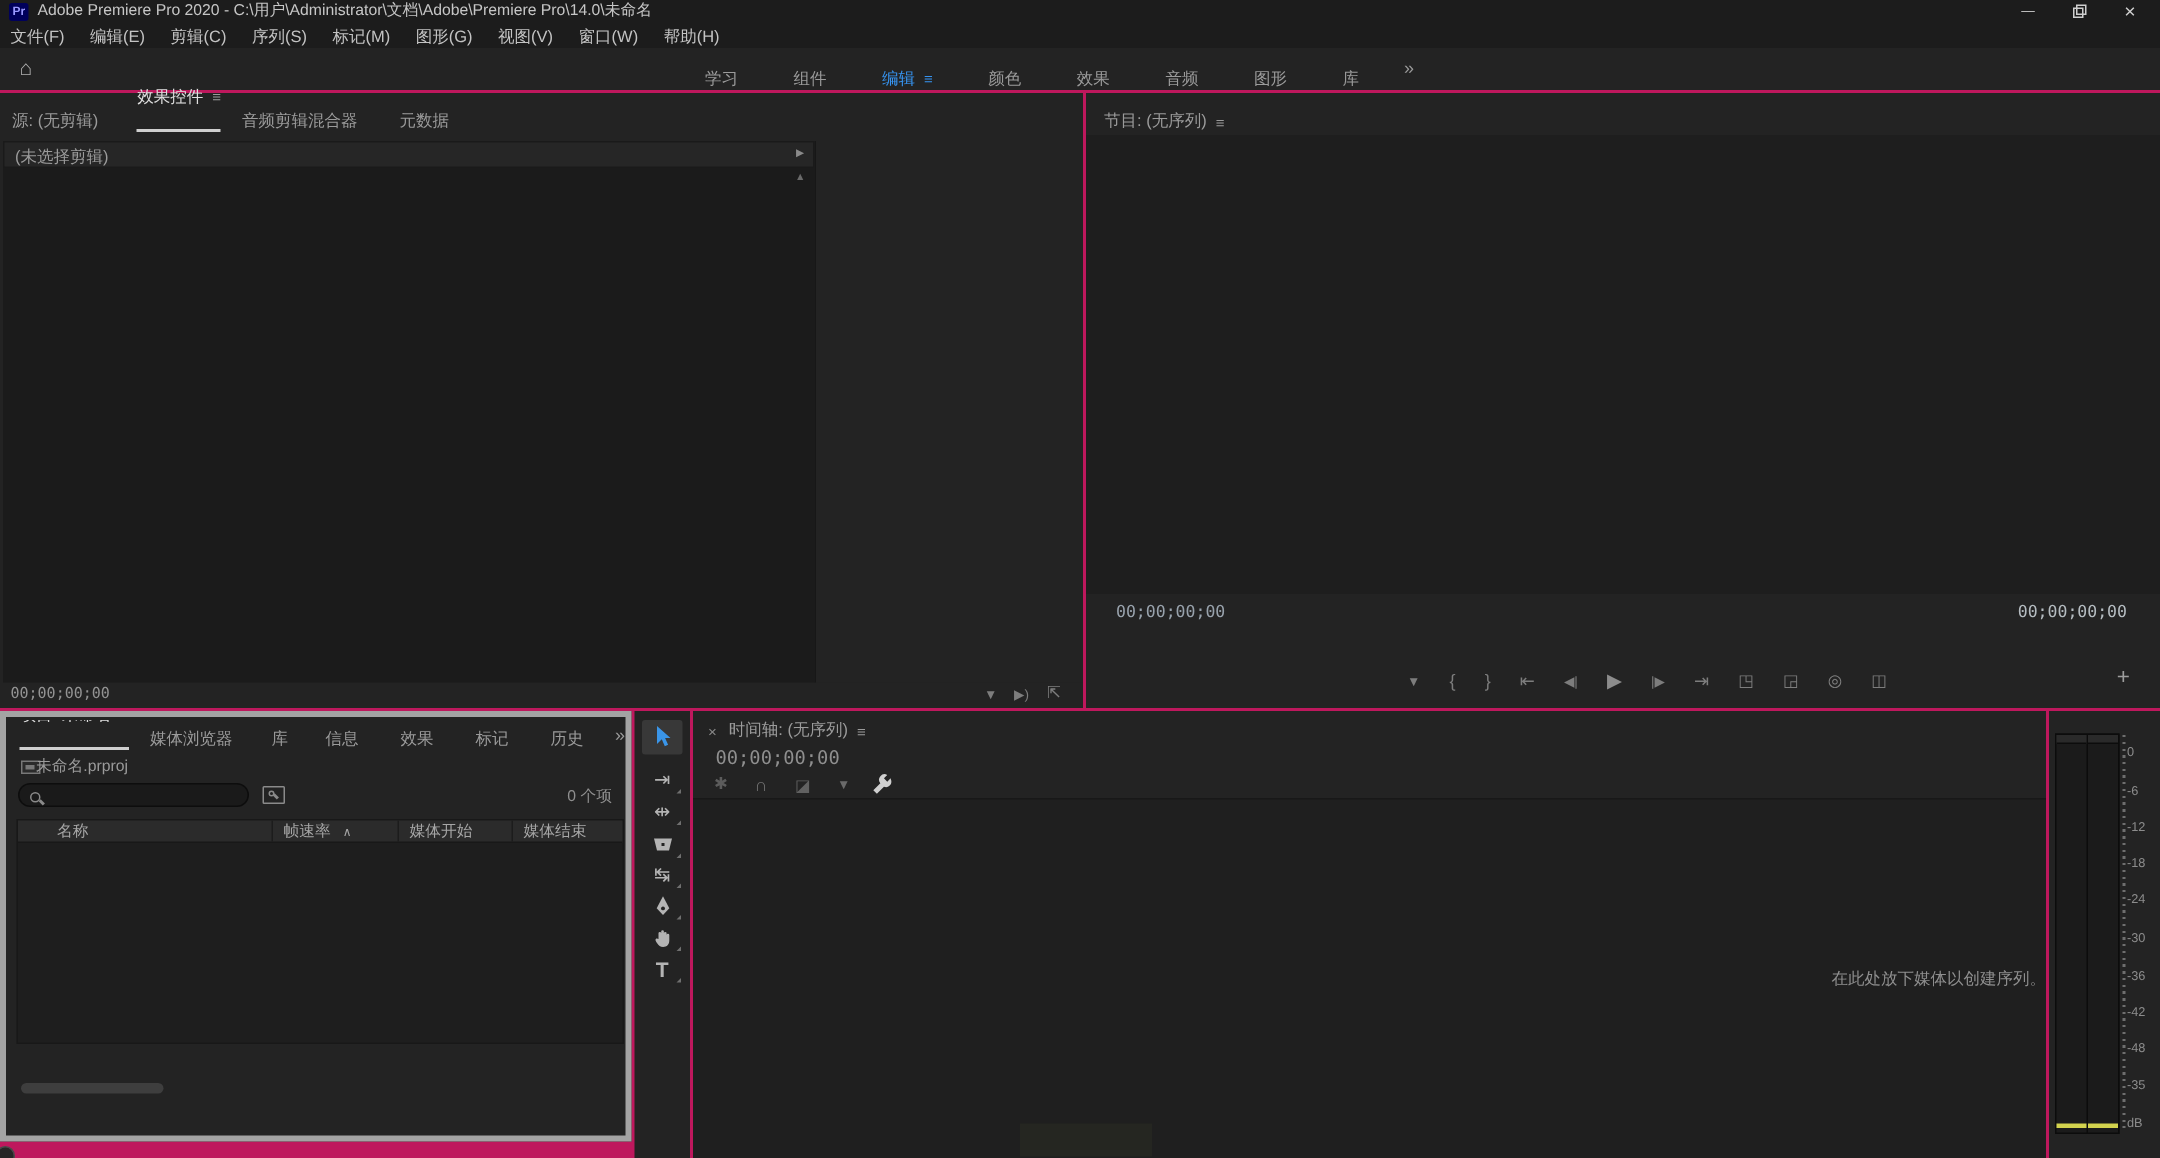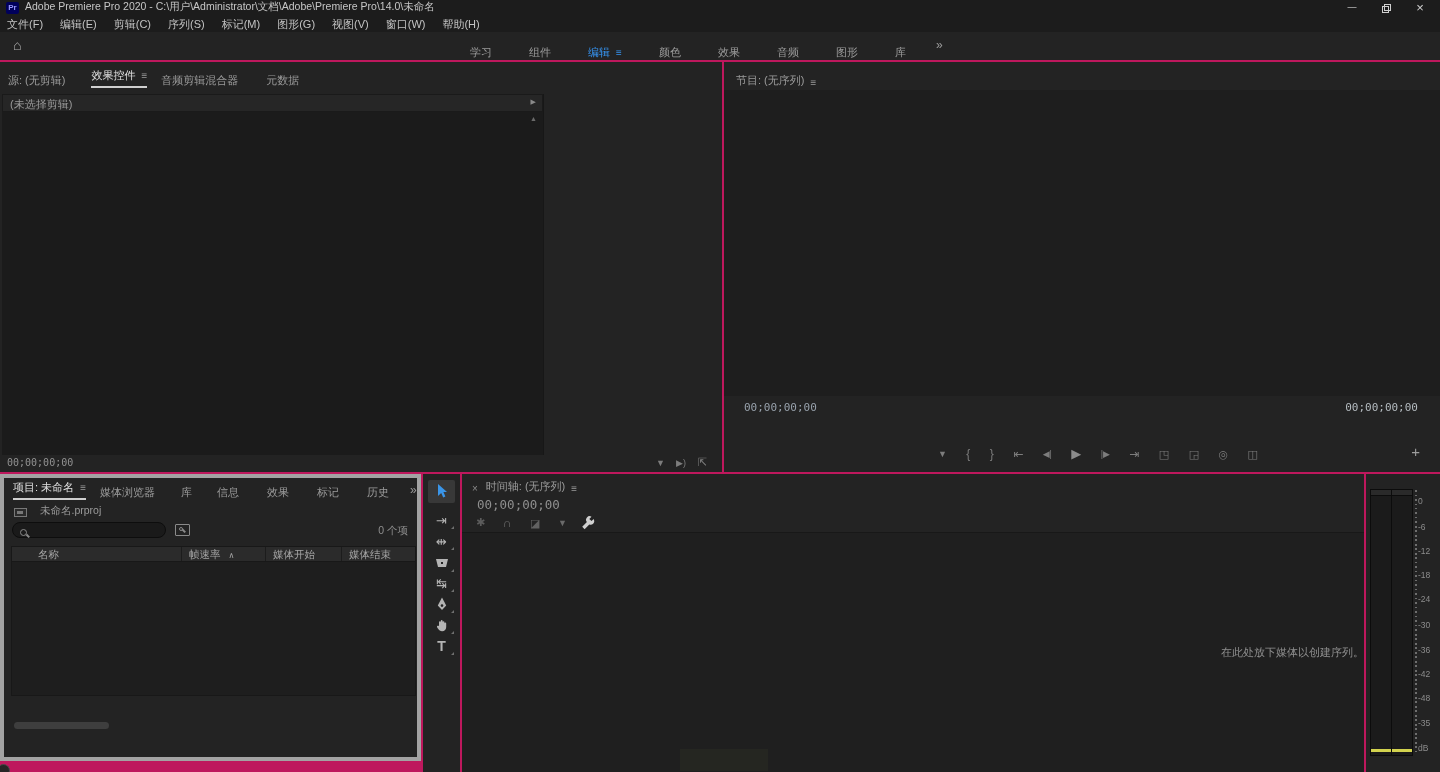--- a/index.html
+++ b/index.html
@@ -4,21 +4,21 @@
 <style>
   *{margin:0;padding:0;box-sizing:border-box}
   html,body{background:#000}
   #screen{position:relative;width:1440px;height:772px;background:#be185d;overflow:hidden;
     font-family:"Liberation Sans","DejaVu Sans",sans-serif;color:#9b9b9b;font-size:11px}
   .abs{position:absolute}
   .panel{position:absolute;background:#232323}
   .mono{font-family:"DejaVu Sans Mono","Liberation Mono",monospace}
   .tabrow{display:flex;align-items:flex-end}
   .tab{white-space:nowrap;cursor:default}
-  .tab-active{color:#e0e0e0;border-bottom:2px solid #cfcfcf;padding-bottom:3px}
+  .tab-active{color:#e0e0e0;border-bottom:2px solid #cfcfcf;padding-bottom:14px}
   .menu-glyph{color:#9b9b9b;font-size:10px;margin-left:6px}
   
   .mag{display:inline-block;width:7px;height:7px;border:1.5px solid #8a8a8a;border-radius:50%;position:relative}
   .mag::after{content:"";position:absolute;width:4px;height:1.5px;background:#8a8a8a;transform:rotate(45deg);right:-3.5px;bottom:-1.5px}
   
   .restore{position:relative;width:9px;height:9px;display:inline-block}
   .restore i{position:absolute;border:1px solid #cfcfcf;width:7px;height:7px;display:block}
   .restore i.b{left:0;top:2px;background:#1c1c1c}
   .restore i.f{left:2px;top:0}
   
@@ -135,21 +135,21 @@
       <span class="tab" style="margin-left:14px">媒体浏览器</span>
       <span class="tab" style="margin-left:26px">库</span>
       <span class="tab" style="margin-left:25px">信息</span>
       <span class="tab" style="margin-left:28px">效果</span>
       <span class="tab" style="margin-left:28px">标记</span>
       <span class="tab" style="margin-left:28px">历史</span>
     </div>
     <span class="abs" style="left:406px;top:5px;font-size:12px">»</span>
     
     <span class="abs proj-icon" style="left:10px;top:29px"></span>
-    <span class="abs" style="left:36px;top:26px;font-size:10.5px">未命名.prproj</span>
+    <span class="abs" style="left:20px;top:26px;font-size:10.5px">未命名.prproj</span>
     
     <div class="abs" style="left:8px;top:44px;width:154px;height:16px;background:#1a1a1a;border:1px solid #0d0d0d;border-radius:8px">
       <span class="mag abs" style="left:7px;top:3px"></span>
       <input style="position: absolute; left: 22px; top: 1px; width: 125px; height: 12px; background: transparent; color: rgb(207, 207, 207); font-size: 10px;" value="">
     </div>
     <span class="abs" style="left:171px;top:46px;width:15px;height:12px;border:1px solid #8a8a8a;border-radius:1px">
       <span class="mag" style="width:4px;height:4px;border-width:1px;position:absolute;left:3px;top:2px"></span>
     </span>
     <span class="abs" style="right:9px;top:46px;font-size:10.5px;color:#8f8f8f">0 个项</span>
     

